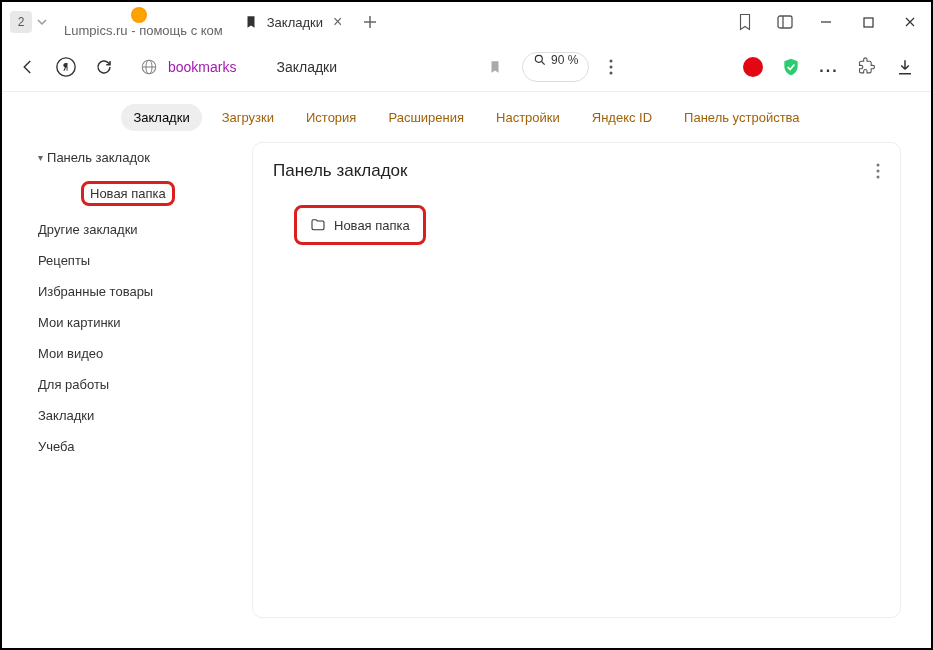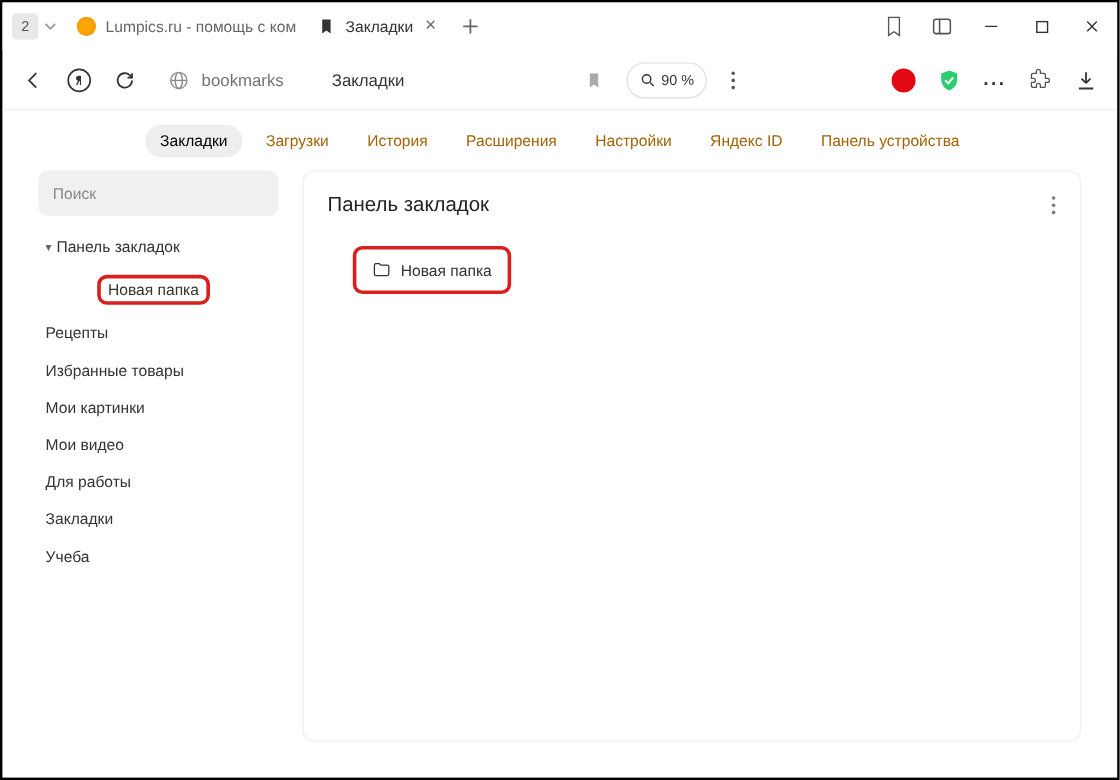--- a/index.html
+++ b/index.html
@@ -16,24 +16,24 @@
 .favicon.bookmarks { display: flex; align-items: center; justify-content: center; }
 .tab-close { margin-left: 10px; color: #666; cursor: pointer; font-size: 16px; }
 .new-tab { width: 24px; height: 24px; display: flex; align-items: center; justify-content: center; color: #666; cursor: pointer; margin-left: 6px; }
 .titlebar-spacer { flex: 1; }
 .titlebar-icon { width: 40px; height: 30px; display: flex; align-items: center; justify-content: center; color: #555; cursor: pointer; }
 .win-btn { width: 42px; height: 30px; display: flex; align-items: center; justify-content: center; cursor: pointer; }
 
 .toolbar { height: 50px; display: flex; align-items: center; padding: 0 10px; gap: 6px; border-bottom: 1px solid #eee; }
 .tb-btn { width: 32px; height: 32px; display: flex; align-items: center; justify-content: center; color: #333; cursor: pointer; border-radius: 50%; }
 .addr { flex: 0 1 390px; height: 36px; background: #fff; border-radius: 18px; display: flex; align-items: center; padding: 0 14px; gap: 10px; }
-.addr-text { color: #737373; font-size: 14px; }
+.addr-text { color: #a21caf; font-size: 14px; }
 .addr-title { color: #333; font-size: 14px; margin-left: 30px; }
 .addr-spacer { flex: 1; }
-.zoom-pill { height: 30px; border: 1px solid #ddd; border-radius: 15px; display: flex; align-items: center; padding: 0 10px; font-size: 12px; color: #333; gap: 4px; }
+.zoom-pill { height: 30px; border: 1px solid #ddd; border-radius: 15px; display: flex; align-items: flex-start; padding: 0 10px; font-size: 12px; color: #333; gap: 4px; }
 .tb-spacer { flex: 1; }
 .shield-red { width: 20px; height: 20px; background: #e30613; border-radius: 50%; }
 .shield-green { color: #2ecc71; }
 .triple-dot { letter-spacing: 2px; font-weight: bold; color: #333; }
 
 .nav-tabs { height: 50px; display: flex; align-items: center; justify-content: center; gap: 8px; font-size: 13px; }
 .nav-tab { padding: 6px 12px; border-radius: 14px; color: #a16207; cursor: pointer; }
 .nav-tab.active { background: #eee; color: #000; }
 
 .content { display: flex; padding: 0 30px 20px 30px; gap: 20px; height: calc(100% - 150px); }
@@ -57,21 +57,21 @@
 </head>
 <body>
 
 <div class="titlebar">
   <div class="tab-group-badge">2</div>
   <span class="tab-group-chevron">
     <svg width="12" height="12" viewBox="0 0 12 12">
         <path d="M2 4l4 4 4-4" stroke="#999" stroke-width="1.5" fill="none"></path>
       </svg>
   </span>
-  <div class="tab inactive" style="margin-left:6px;">
+  <div class="tab inactive" style="margin-left:6px;flex-direction:column;">
     <span class="favicon lumpics"></span>
     <span>Lumpics.ru - помощь с ком</span>
   </div>
   <div class="tab active">
     <span class="favicon bookmarks">
       <svg width="14" height="14" viewBox="0 0 24 24">
           <path d="M6 2h12v20l-6-4-6 4z" fill="#333"></path>
         </svg>
     </span>
     <span>Закладки</span>
@@ -186,30 +186,30 @@
   <div class="nav-tab">Загрузки</div>
   <div class="nav-tab">История</div>
   <div class="nav-tab">Расширения</div>
   <div class="nav-tab">Настройки</div>
   <div class="nav-tab">Яндекс ID</div>
   <div class="nav-tab">Панель устройства</div>
 </div>
 
 <div class="content">
   <div class="sidebar">
-    <div class="search-box">Поиск</div>
     <div class="tree-item header">
       <span class="chev">▾</span>
       <span>Панель закладок</span>
     </div>
     <div class="tree-item tree-sub">
       <span class="highlight-ring">
         <span>Новая папка</span>
       </span>
     </div>
+    <div class="tree-item">Другие закладки</div>
     <div class="tree-item">Рецепты</div>
     <div class="tree-item">Избранные товары</div>
     <div class="tree-item">Мои картинки</div>
     <div class="tree-item">Мои видео</div>
     <div class="tree-item">Для работы</div>
     <div class="tree-item">Закладки</div>
     <div class="tree-item">Учеба</div>
   </div>
 
   <div class="main">

